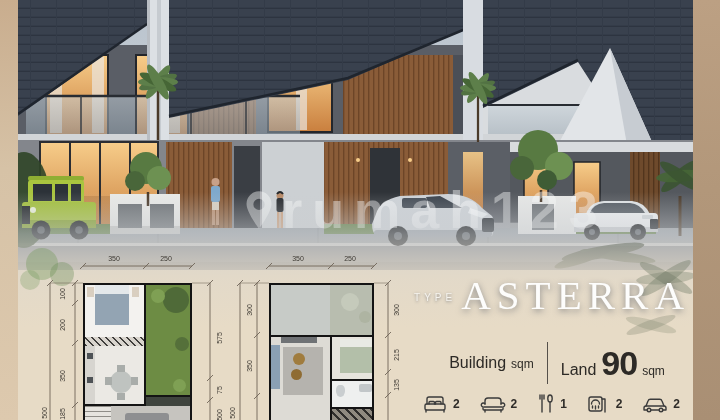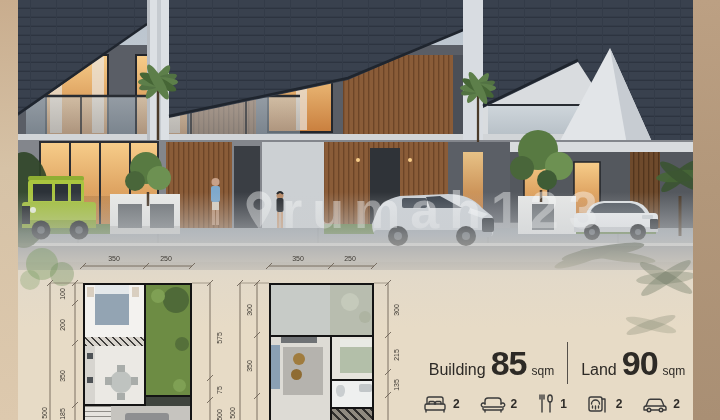--- a/index.html
+++ b/index.html
@@ -382,25 +382,28 @@
   <span class="dim v" style="left:219px;top:415px">500</span>
   <span class="dim" style="left:298px;top:258px">350</span>
   <span class="dim" style="left:350px;top:258px">250</span>
   <span class="dim v" style="left:249px;top:310px">300</span>
   <span class="dim v" style="left:249px;top:366px">350</span>
   <span class="dim v" style="left:232px;top:413px">500</span>
   <span class="dim v" style="left:396px;top:310px">300</span>
   <span class="dim v" style="left:396px;top:355px">215</span>
   <span class="dim v" style="left:396px;top:385px">135</span>
 
+  <div class="type-row">
+    <span class="type-label">TYPE</span>
+    <span class="type-name">ASTERRA</span>
+  </div>
 
   <div class="specs">
     <div class="spec">
       <span class="lab">Building</span>
-      <span class="val">85</span>
       <span class="unit">sqm</span>
     </div>
     <div class="spec-div"></div>
     <div class="spec">
       <span class="lab">Land</span>
       <span class="val">90</span>
       <span class="unit">sqm</span>
     </div>
   </div>
 

